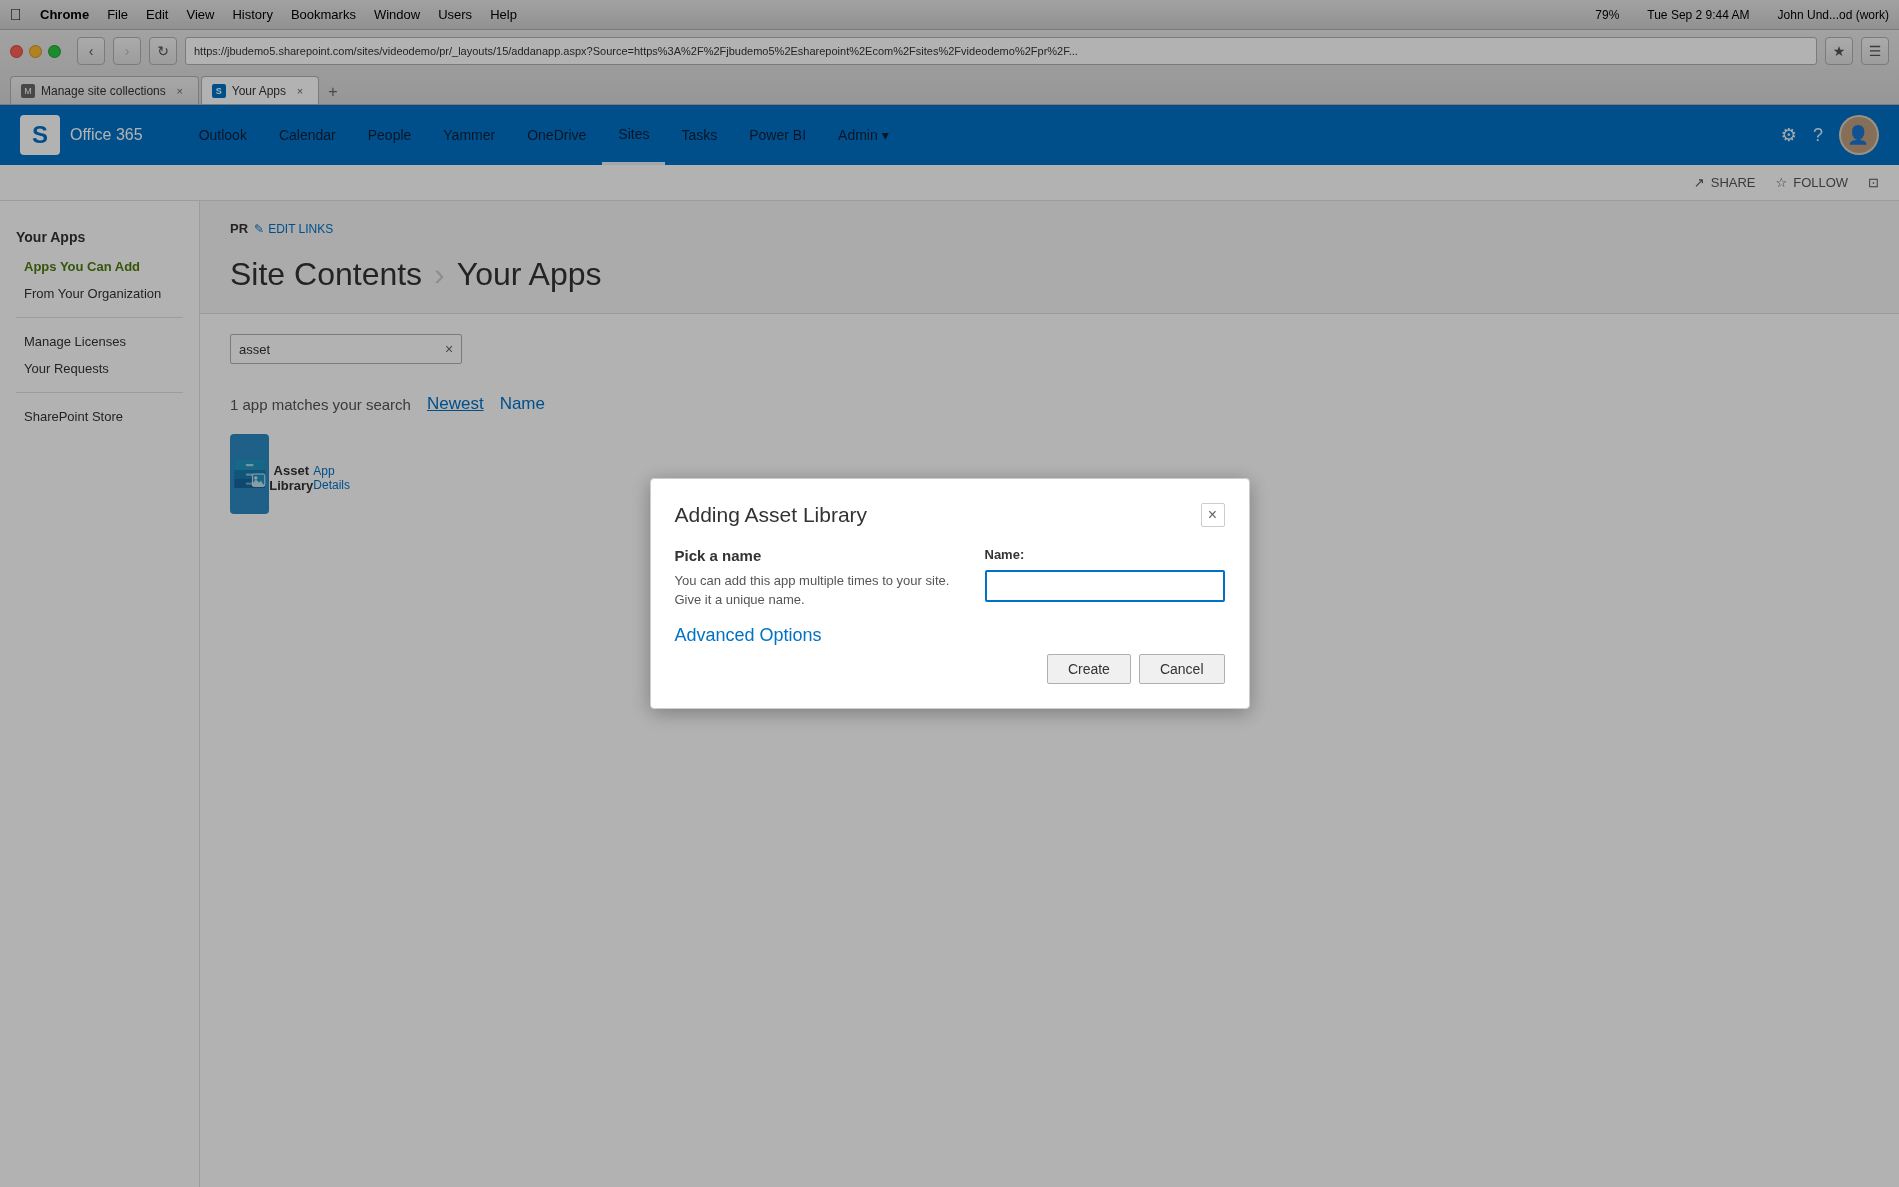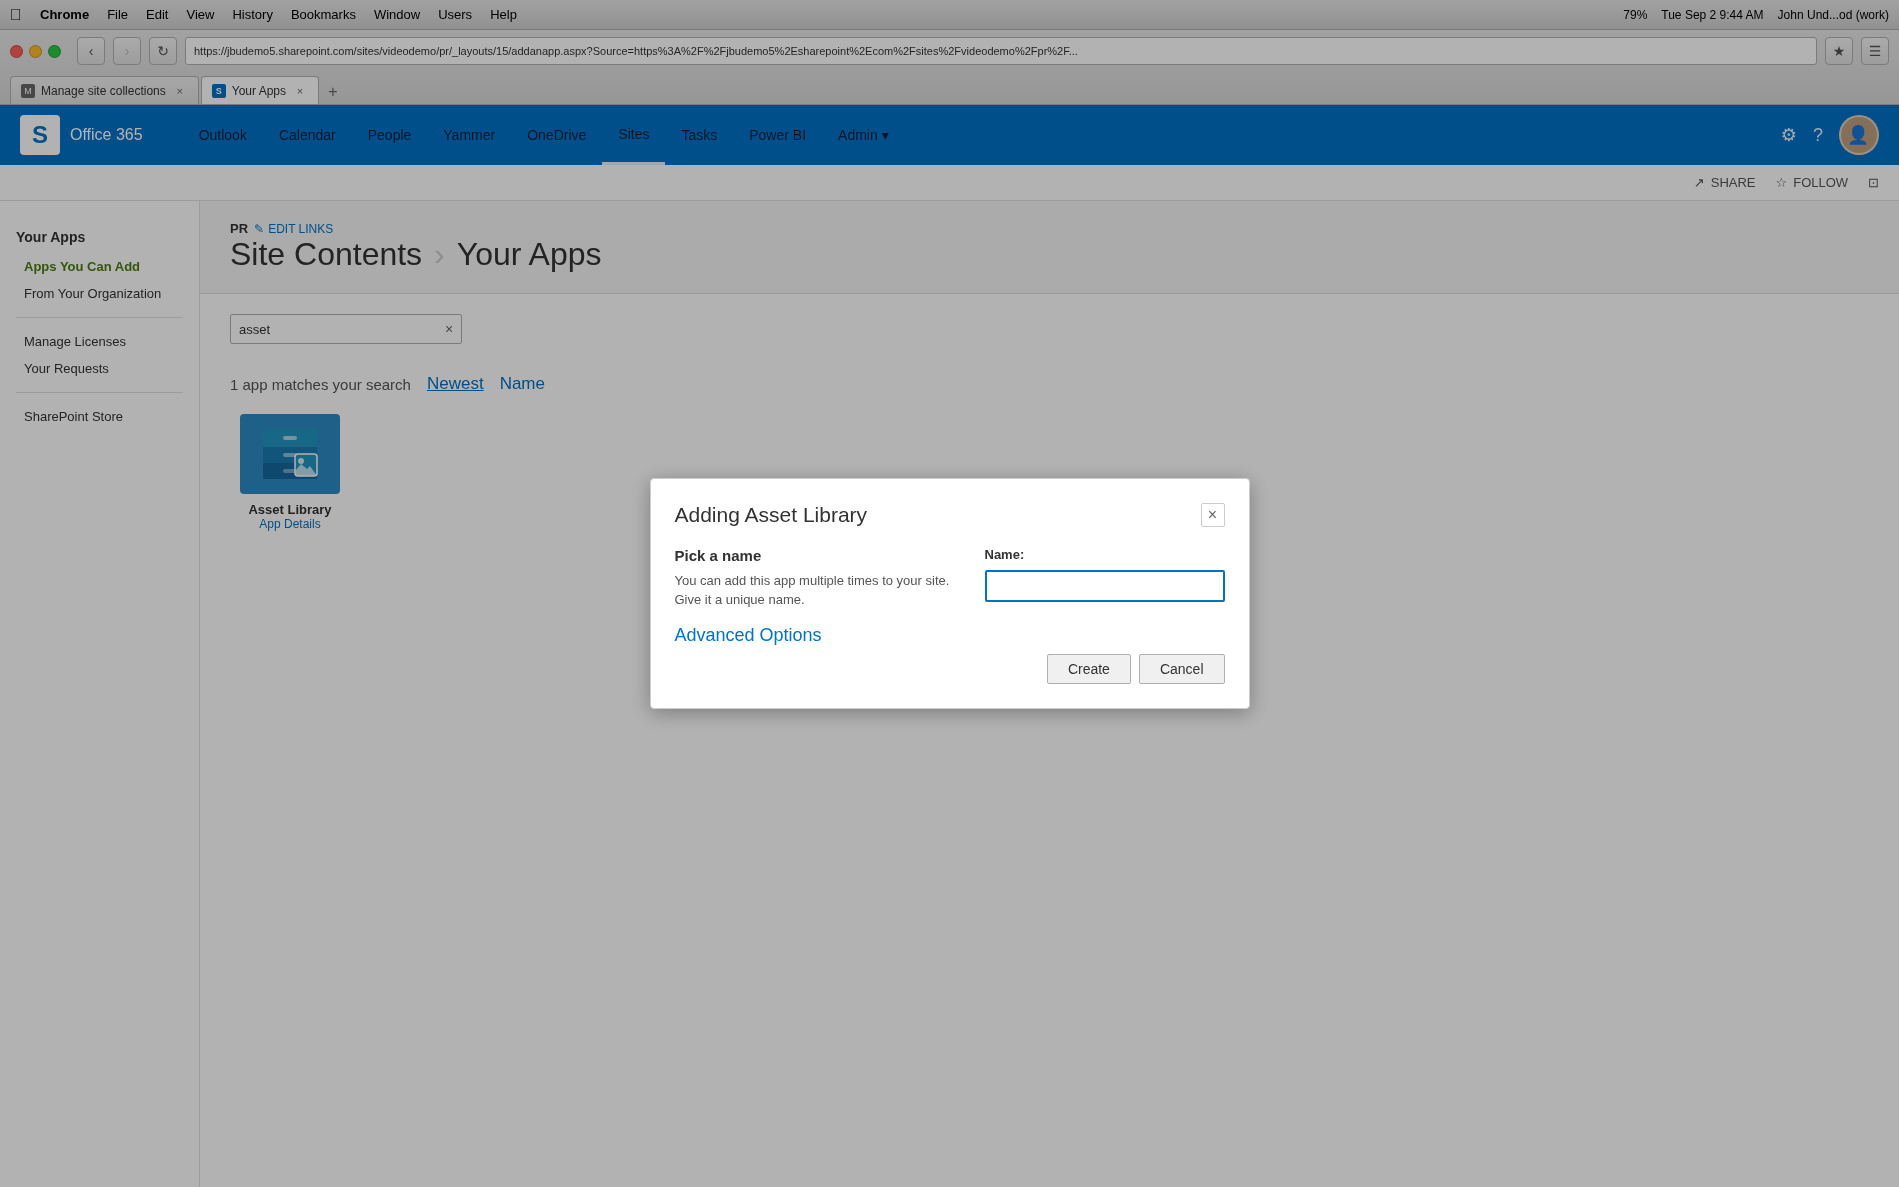--- a/index.html
+++ b/index.html
@@ -22,21 +22,21 @@
       display: flex;
       align-items: center;
       gap: 18px;
     }
     .os-apple { font-size: 16px; }
     .os-menubar-right {
       position: absolute;
       right: 10px;
       display: flex;
       align-items: center;
-      gap: 14px;
+      gap: 28px;
       font-size: 12px;
     }
 
     
     .browser-chrome {
       background: linear-gradient(to bottom, #e8e8e8, #d8d8d8);
       border-bottom: 1px solid #b0b0b0;
     }
     .browser-toolbar {
       height: 42px;
@@ -267,21 +267,21 @@
       border-bottom: 1px solid #e0e0e0;
       display: flex;
       flex-direction: column;
     }
     .breadcrumb {
       display: flex;
       align-items: center;
       gap: 6px;
       font-size: 12px;
       color: #666;
-      margin-bottom: 0;
+      margin-bottom: 20px;
     }
     .breadcrumb-edit {
       display: flex;
       align-items: center;
       gap: 4px;
       font-size: 12px;
       color: #0072c6;
       cursor: pointer;
     }
     .page-title-row {
@@ -356,21 +356,21 @@
 
     
     .apps-grid {
       display: flex;
       flex-wrap: wrap;
       gap: 16px;
     }
     .app-card {
       width: 120px;
       display: flex;
-      flex-direction: column;
+      flex-direction: row;
       align-items: center;
       cursor: pointer;
     }
     .app-icon {
       width: 100px;
       height: 80px;
       background: #2b8ac2;
       border-radius: 4px;
       display: flex;
       align-items: center;

